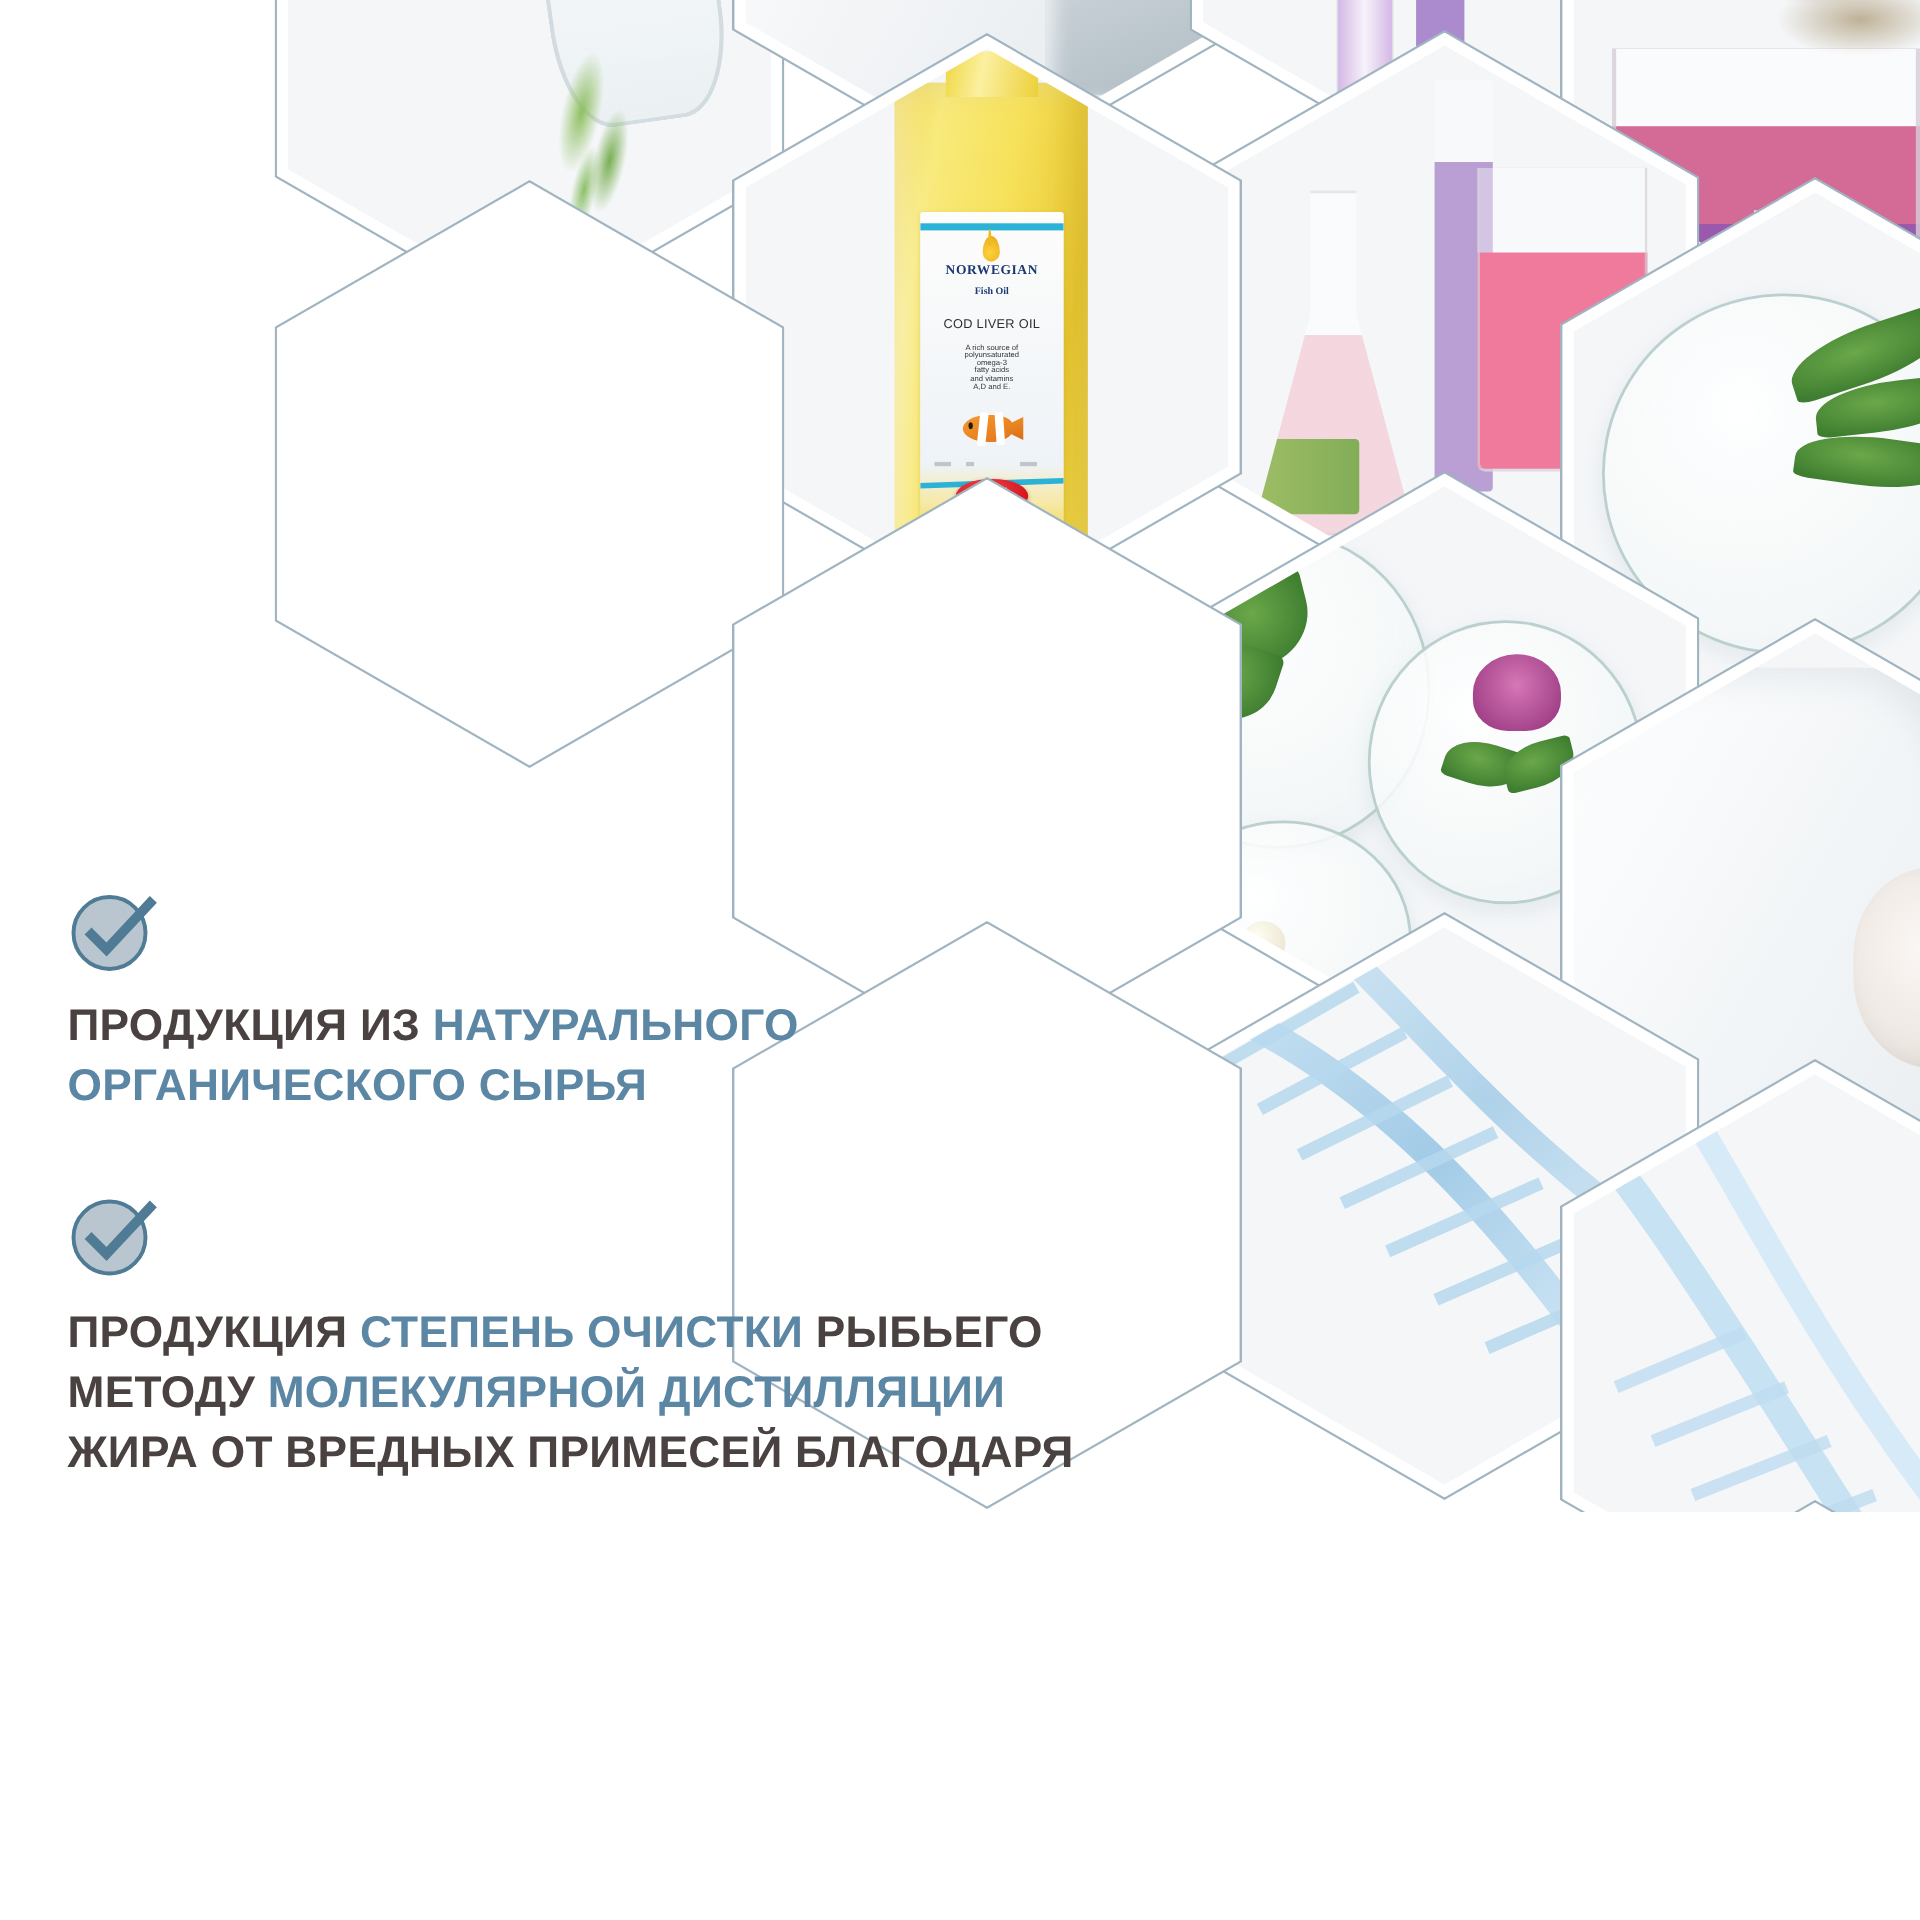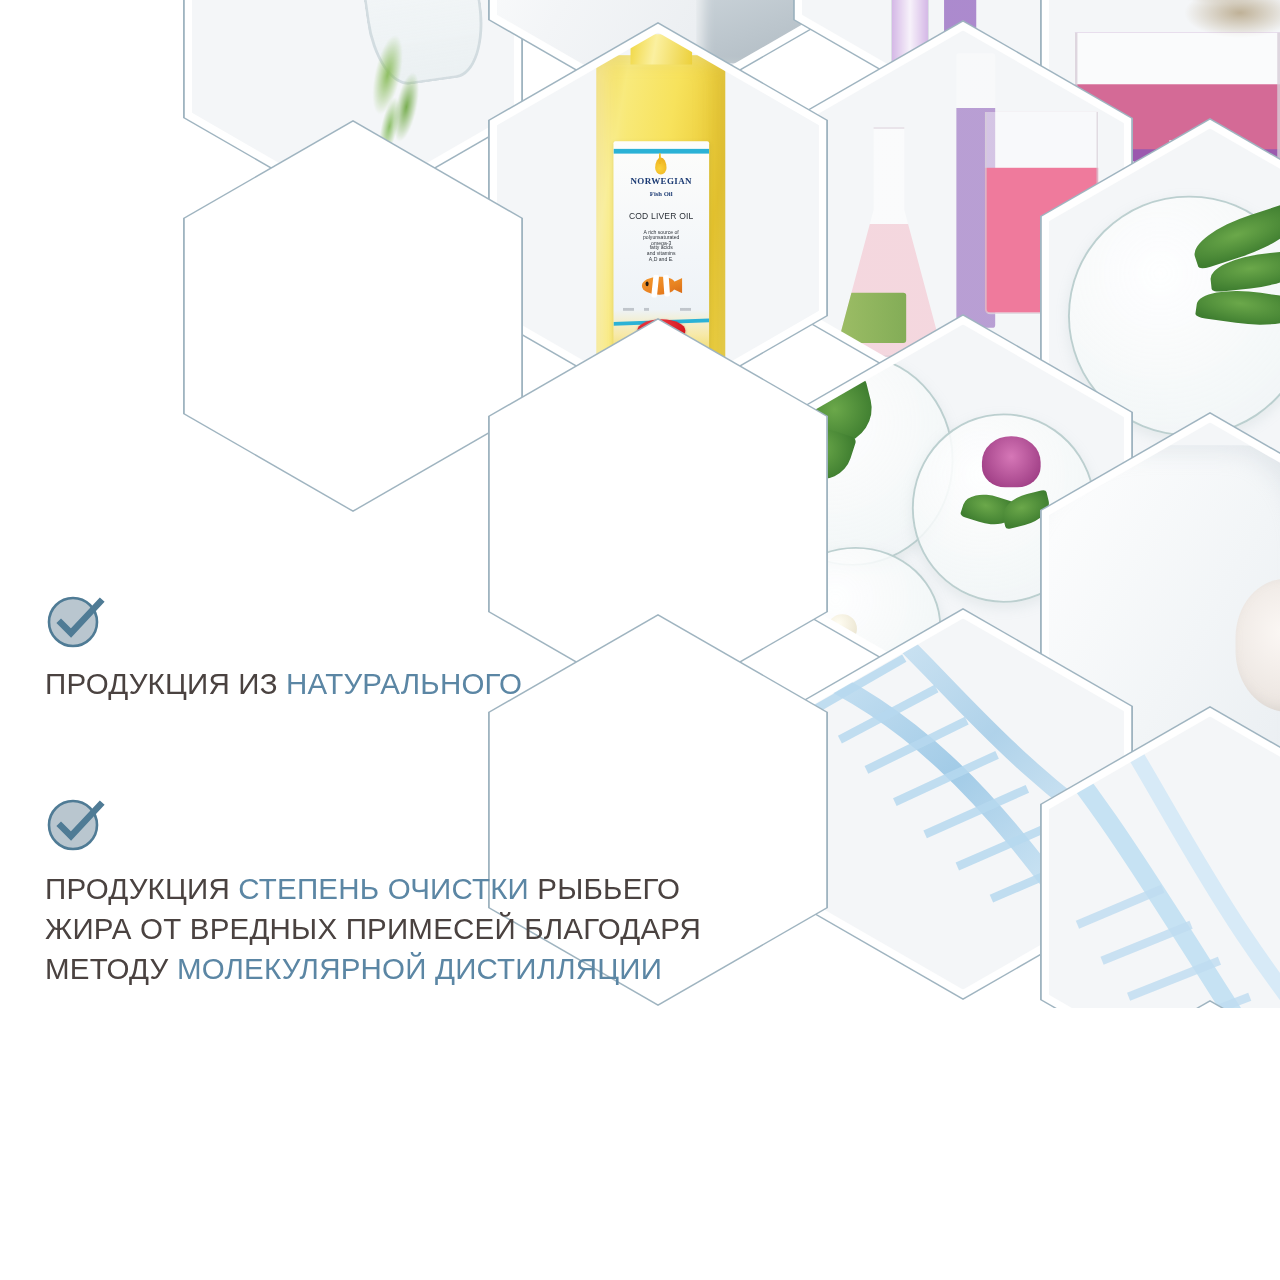--- a/index.html
+++ b/index.html
@@ -202,21 +202,21 @@
   
   .features{position:absolute;left:0;top:0;width:800px;}
   .feature{position:absolute;}
   .check{position:absolute;width:64px;height:64px;}
   .ftext{
     position:absolute;
     font-size:29.5px;
     line-height:40px;
     letter-spacing:.2px;
     color:#4a4240;
-    font-weight:400;
+    font-weight:700;
     white-space:nowrap;
   }
   .ftext .hl{color:#5b86a4;}
   .ftext .ln{display:block;}
 </style>
 </head>
 <body>
 
 <div id="stage">
 
@@ -459,34 +459,35 @@
 
     <div class="feature">
       <div class="check" style="left:44px;top:590px;">
         <svg viewBox="0 0 64 64" width="64" height="64">
           <circle cx="29" cy="32" r="24" fill="#b9c6cf" stroke="#4f7b95" stroke-width="2.6"></circle>
           <path d="M17 33 L27 43 L56 12" fill="none" stroke="#4f7b95" stroke-width="6.5" stroke-linecap="square" stroke-linejoin="miter"></path>
         </svg>
       </div>
       <div class="ftext" style="left:45px;top:664px;">
         <span class="ln"><span>ПРОДУКЦИЯ ИЗ </span><span class="hl">НАТУРАЛЬНОГО</span></span>
+        <span class="ln"><span class="hl">ОРГАНИЧЕСКОГО СЫРЬЯ</span></span>
       </div>
     </div>
 
     <div class="feature">
       <div class="check" style="left:44px;top:793px;">
         <svg viewBox="0 0 64 64" width="64" height="64">
           <circle cx="29" cy="32" r="24" fill="#b9c6cf" stroke="#4f7b95" stroke-width="2.6"></circle>
           <path d="M17 33 L27 43 L56 12" fill="none" stroke="#4f7b95" stroke-width="6.5" stroke-linecap="square" stroke-linejoin="miter"></path>
         </svg>
       </div>
       <div class="ftext" style="left:45px;top:869px;">
         <span class="ln"><span>ПРОДУКЦИЯ </span><span class="hl">СТЕПЕНЬ ОЧИСТКИ</span><span> РЫБЬЕГО</span></span>
+        <span class="ln"><span>МЕТОДУ </span><span class="hl">МОЛЕКУЛЯРНОЙ ДИСТИЛЛЯЦИИ</span></span>
         <span class="ln"><span>ЖИРА ОТ ВРЕДНЫХ ПРИМЕСЕЙ БЛАГОДАРЯ</span></span>
-        <span class="ln"><span>МЕТОДУ </span><span class="hl">МОЛЕКУЛЯРНОЙ ДИСТИЛЛЯЦИИ</span></span>
       </div>
     </div>
 
     <div class="feature">
       <div class="check" style="left:44px;top:1033px;">
         <svg viewBox="0 0 64 64" width="64" height="64">
           <circle cx="29" cy="32" r="24" fill="#b9c6cf" stroke="#4f7b95" stroke-width="2.6"></circle>
           <path d="M17 33 L27 43 L56 12" fill="none" stroke="#4f7b95" stroke-width="6.5" stroke-linecap="square" stroke-linejoin="miter"></path>
         </svg>
       </div>

